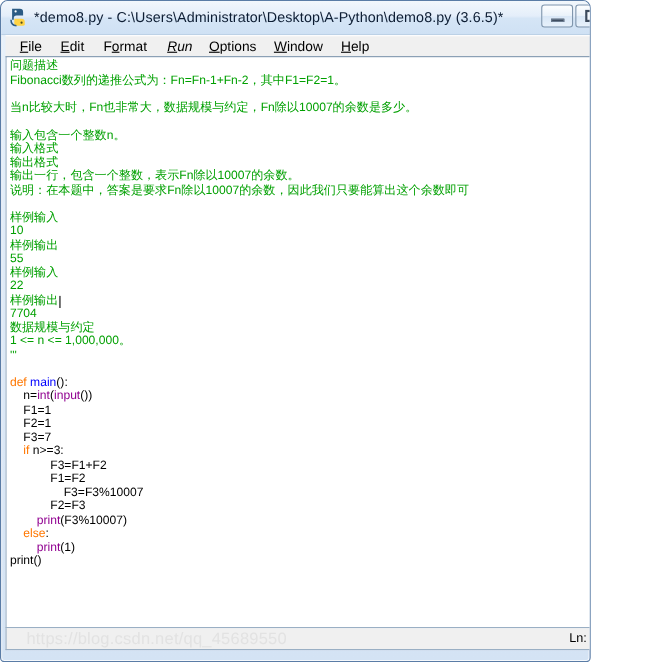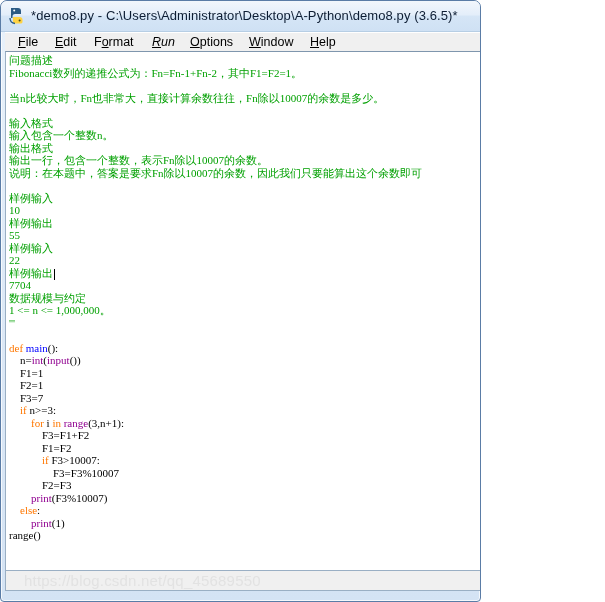--- a/index.html
+++ b/index.html
@@ -5,21 +5,21 @@
   html,body{margin:0;padding:0;}
   body{
     width:605px;height:602px;overflow:hidden;
     background:#ffffff;
     font-family:"Liberation Sans",sans-serif;
     -webkit-font-smoothing:none;
   }
 
   
   #window-frame{
-    position:absolute;left:0;top:0;width:481px;height:602px;
+    position:absolute;left:0;top:0;width:537px;height:602px;
     box-sizing:border-box;
     background:linear-gradient(to bottom,#e9f2fb 0%,#dfeaf7 40%,#d4e3f4 100%);
     border:1px solid #5a7ca6;
     border-radius:7px 7px 4px 4px;
     box-shadow:inset 0 0 0 1px rgba(255,255,255,.75);
     overflow:hidden;
   }
 
   
   #title-bar{
@@ -80,21 +80,21 @@
     box-sizing:border-box;
   }
   #editor-text{
     position:absolute;left:0;top:0;right:17px;bottom:0;
     overflow:hidden;
     padding:2px 0 0 3px;
     box-sizing:border-box;
   }
   .code-line{
     height:12.5px;line-height:12.5px;
-    font-family:Liberation Serif, serif;
+    font-family:Liberation Sans, sans-serif;
     font-size:11px;
     white-space:pre;
     color:#000000;
   }
   .g{color:#00a000;}          
   .kw{color:#ff7700;}         
   .bi{color:#900090;}         
   .fn{color:#0000ff;}         
 
   
@@ -185,24 +185,24 @@
       <div class="menu-item" style="left: 180px;"><u>O</u>ptions</div>
       <div class="menu-item" style="left: 239px;"><u>W</u>indow</div>
       <div class="menu-item" style="left: 300px; text-align: right;"><u>H</u>elp</div>
     </div>
 
   <div id="editor-outer">
     <div id="editor-text">
         <div class="code-line"><span class="g">问题描述</span></div>
         <div class="code-line"><span class="g">Fibonacci数列的递推公式为：Fn=Fn-1+Fn-2，其中F1=F2=1。</span></div>
         <div class="code-line">&nbsp;</div>
-        <div class="code-line"><span class="g">当n比较大时，Fn也非常大，直接计算余数往往，Fn除以10007的余数是多少。</span></div>
-        <div class="code-line">&nbsp;</div>
+        <div class="code-line"><span class="g">当n比较大时，Fn也非常大，数据规模与约定，Fn除以10007的余数是多少。</span></div>
+        <div class="code-line">&nbsp;</div>
+        <div class="code-line"><span class="g">输入包含一个整数n。</span></div>
         <div class="code-line"><span class="g">输入格式</span></div>
-        <div class="code-line"><span class="g">输入包含一个整数n。</span></div>
         <div class="code-line"><span class="g">输出格式</span></div>
         <div class="code-line"><span class="g">输出一行，包含一个整数，表示Fn除以10007的余数。</span></div>
         <div class="code-line"><span class="g">说明：在本题中，答案是要求Fn除以10007的余数，因此我们只要能算出这个余数即可</span></div>
         <div class="code-line">&nbsp;</div>
         <div class="code-line"><span class="g">样例输入</span></div>
         <div class="code-line"><span class="g">10</span></div>
         <div class="code-line"><span class="g">样例输出</span></div>
         <div class="code-line"><span class="g">55</span></div>
         <div class="code-line"><span class="g">样例输入</span></div>
         <div class="code-line"><span class="g">22</span></div>
@@ -211,30 +211,28 @@
         <div class="code-line"><span class="g">数据规模与约定</span></div>
         <div class="code-line"><span class="g">1 &lt;= n &lt;= 1,000,000。</span></div>
         <div class="code-line"><span class="g">'''</span></div>
         <div class="code-line">&nbsp;</div>
         <div class="code-line"><span class="kw">def </span><span class="fn">main</span><span>():</span></div>
         <div class="code-line"><span>    n=</span><span class="bi">int</span><span>(</span><span class="bi">input</span><span>())</span></div>
         <div class="code-line"><span>    F1=1</span></div>
         <div class="code-line"><span>    F2=1</span></div>
         <div class="code-line"><span>    F3=7</span></div>
         <div class="code-line"><span>    </span><span class="kw">if</span><span> n&gt;=3:</span></div>
-        <div class="code-line"><span>        </span><span class="kw">for</span><span> i </span><span class="kw">in</span><span> </span><span class="bi">range</span><span>(3,n+1):</span></div>
         <div class="code-line"><span>            F3=F1+F2</span></div>
         <div class="code-line"><span>            F1=F2</span></div>
-        <div class="code-line"><span>            </span><span class="kw">if</span><span> F3&gt;10007:</span></div>
         <div class="code-line"><span>                F3=F3%10007</span></div>
         <div class="code-line"><span>            F2=F3</span></div>
         <div class="code-line"><span>        </span><span class="bi">print</span><span>(F3%10007)</span></div>
         <div class="code-line"><span>    </span><span class="kw">else</span><span>:</span></div>
         <div class="code-line"><span>        </span><span class="bi">print</span><span>(1)</span></div>
-        <div class="code-line"><span>range()</span></div>
+        <div class="code-line"><span>print()</span></div>
       </div>
     <div id="text-caret" style="top: 216.5px; left: 48px; height: 11px;"></div>
 
     <div id="scrollbar-vertical">
       <div class="sb-btn" id="sb-up">
         <span class="sb-arrow"></span>
       </div>
       <div id="sb-thumb">
         <div id="sb-grip">
             <i></i>

